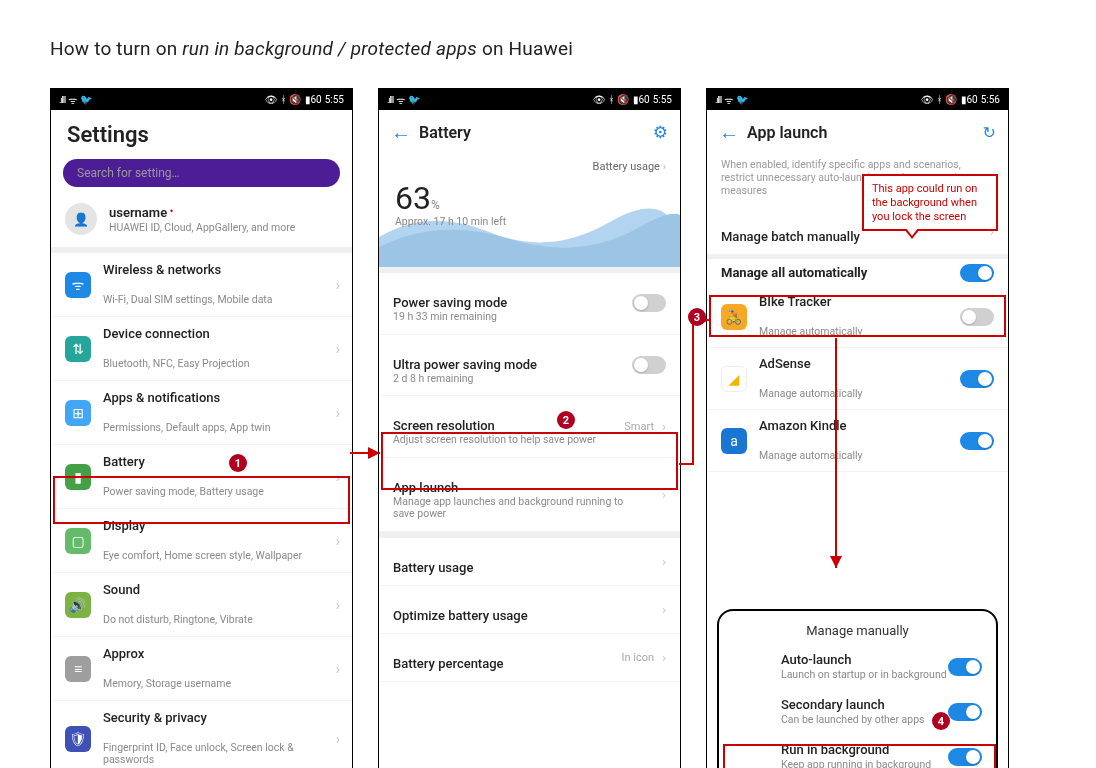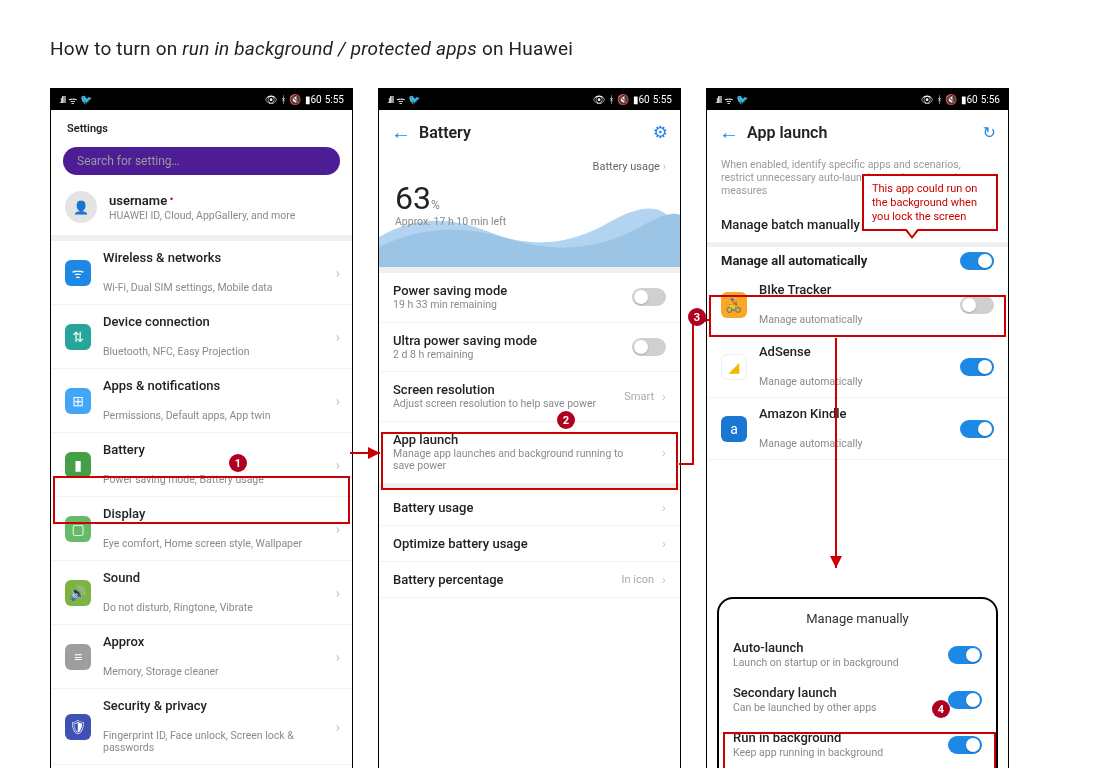--- a/index.html
+++ b/index.html
@@ -11,21 +11,21 @@
     .status-bar { height: 21px; background: #000; color: #fff; display: flex; justify-content: space-between; align-items: center; padding: 0 8px; font-size: 10px; }
     .status-left { display: flex; gap: 3px; align-items: center; }
     .status-right { display: flex; gap: 3px; align-items: center; font-size: 10px; }
     .sig { font-size: 9px; letter-spacing: -1px; }
     .nav-bar { height: 36px; border-top: 1px solid #e5e5e5; display: flex; justify-content: space-around; align-items: center; background: #fff; position: absolute; bottom: 0; left: 0; right: 0; }
     .nav-back, .nav-home, .nav-recent { width: 18px; height: 18px; }
     .nav-back svg, .nav-home svg, .nav-recent svg { stroke: #999; fill: none; stroke-width: 1.5; }
     .screen { padding-bottom: 36px; }
 
     
-    .hdr1 { padding: 12px 16px 6px; font-size: 11px; font-weight: 600; }
+    .hdr1 { padding: 12px 16px 6px; font-size: 22px; font-weight: 600; }
     .search { margin: 6px 12px 10px; background: #4c1d95; border-radius: 16px; padding: 7px 14px; font-size: 12px; color: #9a9a9a; }
     .user-row { padding: 6px 14px 12px; display: flex; align-items: center; gap: 12px; }
     .avatar { width: 32px; height: 32px; border-radius: 50%; background: #e4e4e4; display:flex;align-items:center;justify-content:center;color:#b0b0b0;}
     .user-txt .name { font-size: 13px; font-weight: 600; }
     .user-txt .name::after { content:" •"; color:#cc0000; font-size:10px; position:relative; top:-2px;}
     .user-txt .sub { font-size: 10.5px; color: #8a8a8a; margin-top: 1px; }
     .gap { height: 6px; background: #f0f0f0; }
     .sitem { position: relative; padding: 10px 14px; display: flex; align-items: center; gap: 12px; border-bottom: 1px solid #f2f2f2; }
     .sitem:last-child { border-bottom: none; }
     .sicon { width: 26px; height: 26px; border-radius: 6px; display: flex; align-items: center; justify-content: center; color: #fff; font-size: 14px; flex: none; }
@@ -39,21 +39,21 @@
     .hdr2 .ttl { font-size:16px; font-weight:600; }
     .hdr2 .gear { margin-left:auto; color:#1E88E5; font-size:17px; }
     .bu-link { text-align:right; padding:6px 14px 4px; font-size:11px; color:#666; }
     .bu-link::after{ content:" ›"; color:#bbb;}
     .batwave { height: 90px; position:relative; overflow:hidden; padding: 2px 16px 0; }
     .batwave svg.wave { position:absolute; left:0; right:0; bottom:0; }
     .pct { font-size: 32px; font-weight: 400; position:relative; }
     .pct small { font-size: 12px; color:#888; }
     .est { font-size: 10.5px; color:#888; position:relative; margin-top:-2px;}
     .bitem { position:relative; padding: 10px 14px; border-bottom:1px solid #f2f2f2; }
-    .bitem .t { font-size: 13px; font-weight:500; }
+    .bitem .t { font-size: 13px; font-weight:500;margin-top:12px; }
     .bitem .s { font-size: 10.5px; color:#8a8a8a; margin-top:1px; line-height:1.2; max-width:250px;}
     .bitem .r { position:absolute; right:14px; top:50%; transform:translateY(-50%); display:flex; align-items:center; gap:4px;}
     .smarttxt { font-size:11px; color:#aaa; }
 
     
     .toggle { width: 34px; height: 18px; border-radius: 9px; background:#d0d0d0; position:relative; }
     .toggle::after { content:""; width:14px; height:14px; border-radius:50%; background:#fff; position:absolute; top:2px; left:2px; box-shadow:0 1px 2px rgba(0,0,0,0.2);}
     .toggle.on { background:#1E88E5; }
     .toggle.on::after { left:auto; right:2px; }
 
@@ -62,21 +62,21 @@
     .hdr3 .ttl { font-size:16px; font-weight:600; }
     .hdr3 .clock { margin-left:auto; color:#1E88E5; font-size:16px;}
     .desc { font-size:10.5px; color:#9a9a9a; padding: 4px 14px 10px; line-height:1.25; }
     .appicon { width:26px; height:26px; border-radius:6px; flex:none; display:flex;align-items:center;justify-content:center;color:#fff;font-size:14px;}
     .app-row { position:relative; padding:9px 14px; display:flex; align-items:center; gap:12px; border-bottom:1px solid #f2f2f2;}
     .app-row .r { position:absolute; right:14px; top:50%; transform:translateY(-50%); }
     .manage-all { position:relative; padding:6px 14px; font-size:13px; font-weight:700; }
     .manage-all .r { position:absolute; right:14px; top:50%; transform:translateY(-50%); }
     .modal { position:absolute; left:10px; right:10px; bottom:46px; border:2px solid #000; border-radius:16px; background:#fff; padding:12px 0 10px; }
     .modal-title { text-align:center; font-size:13px; color:#333; margin-bottom:6px;}
-    .mitem { position:relative; padding:8px 14px; }
+    .mitem { position:relative; padding:8px 14px;margin-left:48px; }
     .mitem .t { font-size:13px; font-weight:500; }
     .mitem .s { font-size:10.5px; color:#8a8a8a; margin-top:1px; }
     .mitem .r { position:absolute; right:14px; top:50%; transform:translateY(-50%); }
     .okbtn { margin:8px 14px 0; text-align:center; background:#f3f3f3; color:#1E88E5; font-size:13px; padding:8px 0; border-radius:5px; }
 
     
     .redbox { border: 2px solid #c00; position: absolute; pointer-events: none; }
     .badge { width:18px; height:18px; border-radius:50%; background:#b00020; color:#fff; font-size:11px; display:flex;align-items:center;justify-content:center; position:absolute; z-index:50; font-weight:bold;}
     .callout { position:absolute; background:#fff; border:2px solid #c00; padding:6px 8px; font-size:11px; color:#c00; line-height:1.25; width:136px; z-index:40;}
     .callout::after { content:""; position:absolute; left:40px; bottom:-10px; width:0;height:0;border-left:8px solid transparent;border-right:8px solid transparent;border-top:10px solid #c00;}
@@ -176,21 +176,21 @@
     <div class="stxt">
               <div class="t">Sound</div>
               <div class="s">Do not disturb, Ringtone, Vibrate</div>
             </div>
     <div class="chev">›</div>
           </div>
           <div class="sitem">
             <div class="sicon" style="background:#9E9E9E">≡</div>
     <div class="stxt">
               <div class="t">Approx</div>
-              <div class="s">Memory, Storage cleaner</div>
+              <div class="s">Memory, Storage username</div>
             </div>
     <div class="chev">›</div>
           </div>
           <div class="sitem">
             <div class="sicon" style="background:#3F51B5">🛡</div>
     <div class="stxt">
               <div class="t">Security &amp; privacy</div>
               <div class="s">Fingerprint ID, Face unlock, Screen lock &amp; passwords</div>
             </div>
     <div class="chev">›</div>

